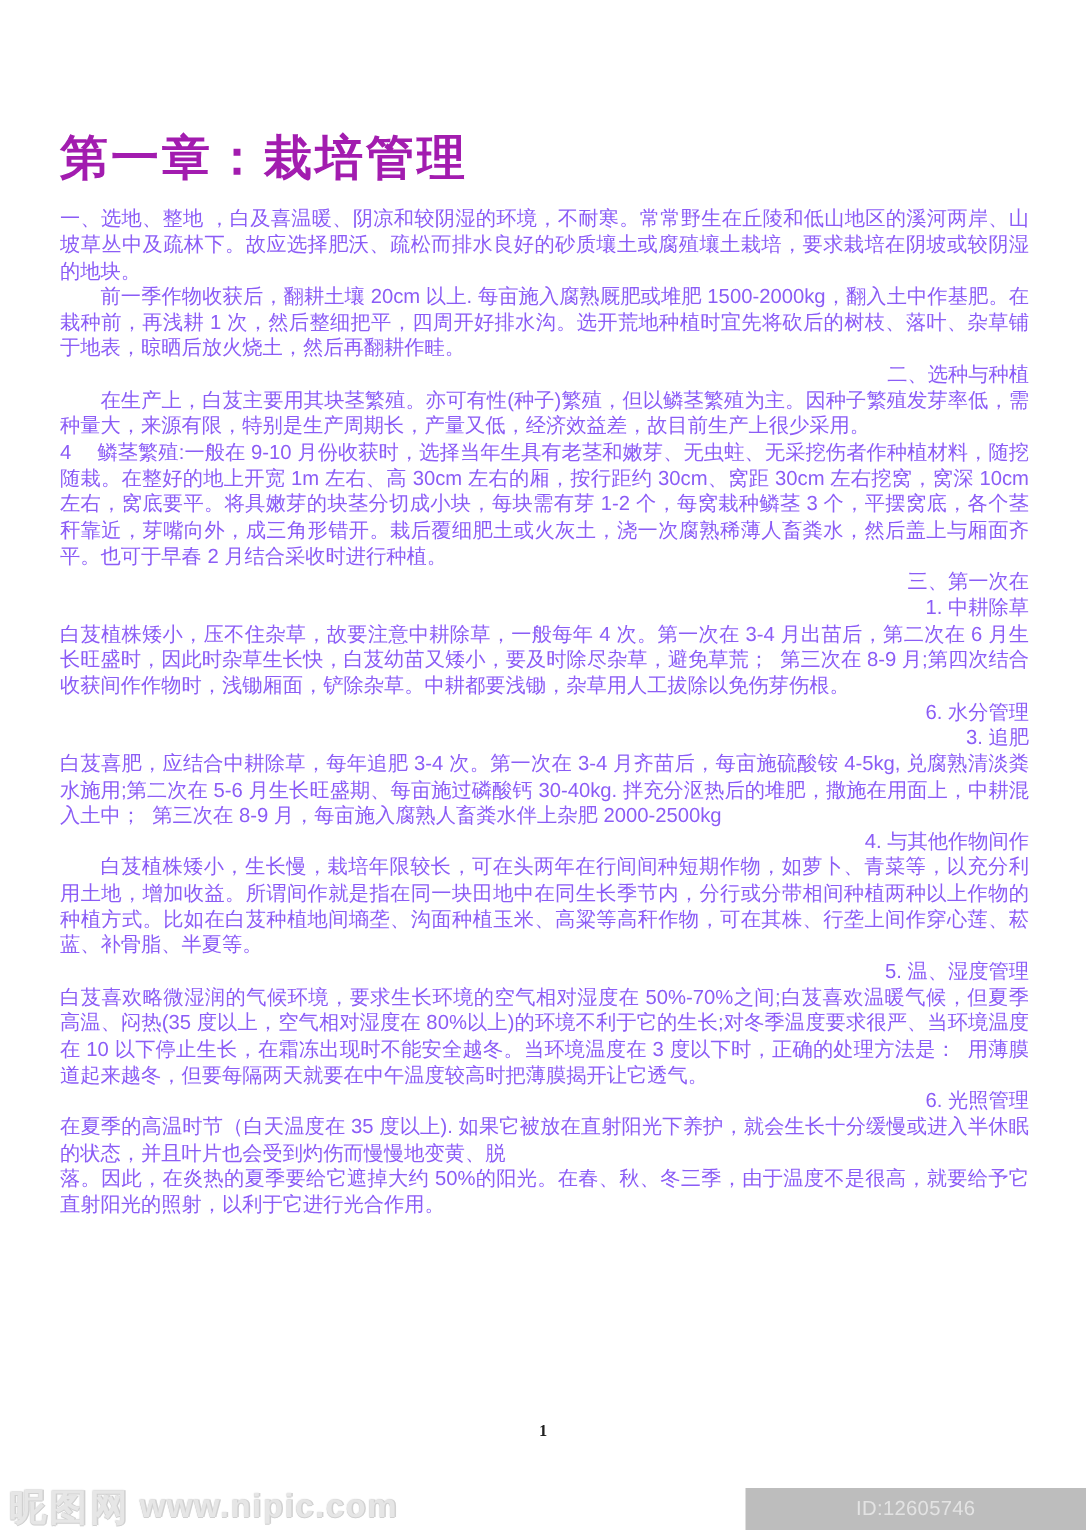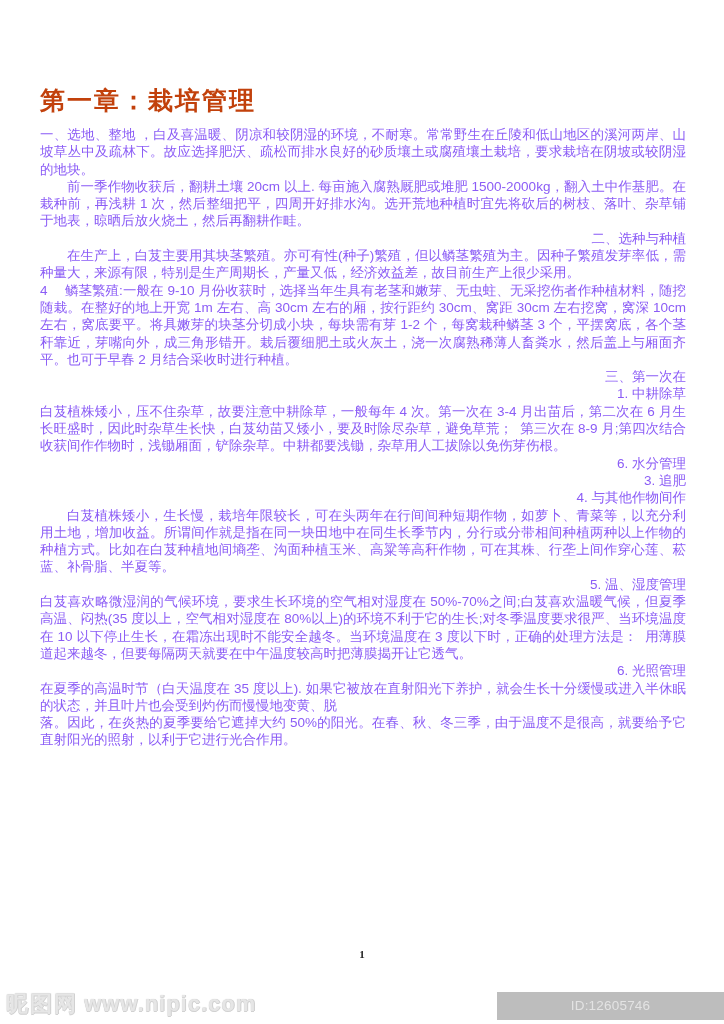--- a/index.html
+++ b/index.html
@@ -8,23 +8,23 @@
     background:#ffffff;
     font-family:"Liberation Sans","DejaVu Sans",sans-serif;
     color:#111111;
   }
   .page{position:absolute;inset:0;background:#ffffff;}
   .doc{
     position:absolute;left:40px;right:38px;top:84px;
   }
   .doc-title{
     margin:0 0 9px 0;
-    font-size:25px;font-weight:bold;letter-spacing:2px;
+    font-size:32px;font-weight:bold;letter-spacing:2px;
     font-family:Liberation Mono, monospace;
-    color:#c2410c;
+    color:#a21caf;
   }
   .blk{
     margin:0;
     font-size:13.5px;line-height:17.3px;
     text-align:justify;
     white-space:pre-wrap;
     word-break:break-all;
     color:#8b5cf6;
   }
   .blk.heading,.blk.subheading{text-align:right;}
@@ -34,21 +34,21 @@
     text-align:center;font-size:11px;font-weight:bold;color:#222;
     font-family:"Liberation Serif","DejaVu Serif",serif;
   }
   .watermark{
     position:absolute;left:6px;top:986px;height:36px;
     display:flex;align-items:center;gap:6px;
     color:#d7d7d7;font-weight:bold;
     user-select:none;
   }
   .watermark .logo{
-    font-size:22px;letter-spacing:2px;
+    font-size:25px;letter-spacing:2px;
     color:#e6e6e6;
     text-shadow:0 0 1px #c9c9c9,0 1px 0 #d2d2d2,1px 0 0 #d2d2d2;
   }
   .watermark .url{
     font-size:22px;letter-spacing:1px;
     color:#e6e6e6;
     text-shadow:0 0 1px #c9c9c9,0 1px 0 #d2d2d2,1px 0 0 #d2d2d2;
   }
   .id-stamp{
     position:absolute;right:0;top:992px;width:227px;height:28px;
@@ -68,20 +68,21 @@
         <p class="blk para">一、选地、整地 ，白及喜温暖、阴凉和较阴湿的环境，不耐寒。常常野生在丘陵和低山地区的溪河两岸、山坡草丛中及疏林下。故应选择肥沃、疏松而排水良好的砂质壤土或腐殖壤土栽培，要求栽培在阴坡或较阴湿的地块。</p>
         <p class="blk para indent">前一季作物收获后，翻耕土壤 20cm 以上. 每亩施入腐熟厩肥或堆肥 1500-2000kg，翻入土中作基肥。在栽种前，再浅耕 1 次，然后整细把平，四周开好排水沟。选开荒地种植时宜先将砍后的树枝、落叶、杂草铺于地表，晾晒后放火烧土，然后再翻耕作畦。</p>
         <p class="blk heading">二、选种与种植</p>
         <p class="blk para indent">在生产上，白芨主要用其块茎繁殖。亦可有性(种子)繁殖，但以鳞茎繁殖为主。因种子繁殖发芽率低，需种量大，来源有限，特别是生产周期长，产量又低，经济效益差，故目前生产上很少采用。</p>
         <p class="blk para">4　 鳞茎繁殖:一般在 9-10 月份收获时，选择当年生具有老茎和嫩芽、无虫蛀、无采挖伤者作种植材料，随挖随栽。在整好的地上开宽 1m 左右、高 30cm 左右的厢，按行距约 30cm、窝距 30cm 左右挖窝，窝深 10cm 左右，窝底要平。将具嫩芽的块茎分切成小块，每块需有芽 1-2 个，每窝栽种鳞茎 3 个，平摆窝底，各个茎秆靠近，芽嘴向外，成三角形错开。栽后覆细肥土或火灰土，浇一次腐熟稀薄人畜粪水，然后盖上与厢面齐平。也可于早春 2 月结合采收时进行种植。</p>
         <p class="blk heading">三、第一次在</p>
         <p class="blk subheading">1. 中耕除草</p>
         <p class="blk para">白芨植株矮小，压不住杂草，故要注意中耕除草，一般每年 4 次。第一次在 3-4 月出苗后，第二次在 6 月生长旺盛时，因此时杂草生长快，白芨幼苗又矮小，要及时除尽杂草，避免草荒；  第三次在 8-9 月;第四次结合收获间作作物时，浅锄厢面，铲除杂草。中耕都要浅锄，杂草用人工拔除以免伤芽伤根。</p>
         <p class="blk subheading">6. 水分管理</p>
         <p class="blk subheading">3. 追肥</p>
+        <p class="blk para">白芨喜肥，应结合中耕除草，每年追肥 3-4 次。第一次在 3-4 月齐苗后，每亩施硫酸铵 4-5kg, 兑腐熟清淡粪水施用;第二次在 5-6 月生长旺盛期、每亩施过磷酸钙 30-40kg. 拌充分沤热后的堆肥，撒施在用面上，中耕混入土中；  第三次在 8-9 月，每亩施入腐熟人畜粪水伴上杂肥 2000-2500kg</p>
         <p class="blk subheading">4. 与其他作物间作</p>
         <p class="blk para indent">白芨植株矮小，生长慢，栽培年限较长，可在头两年在行间间种短期作物，如萝卜、青菜等，以充分利用土地，增加收益。所谓间作就是指在同一块田地中在同生长季节内，分行或分带相间种植两种以上作物的种植方式。比如在白芨种植地间墒垄、沟面种植玉米、高粱等高秆作物，可在其株、行垄上间作穿心莲、菘蓝、补骨脂、半夏等。</p>
         <p class="blk subheading">5. 温、湿度管理</p>
         <p class="blk para">白芨喜欢略微湿润的气候环境，要求生长环境的空气相对湿度在 50%-70%之间;白芨喜欢温暖气候，但夏季高温、闷热(35 度以上，空气相对湿度在 80%以上)的环境不利于它的生长;对冬季温度要求很严、当环境温度在 10 以下停止生长，在霜冻出现时不能安全越冬。当环境温度在 3 度以下时，正确的处理方法是：  用薄膜道起来越冬，但要每隔两天就要在中午温度较高时把薄膜揭开让它透气。</p>
         <p class="blk subheading">6. 光照管理</p>
         <p class="blk para">在夏季的高温时节（白天温度在 35 度以上). 如果它被放在直射阳光下养护，就会生长十分缓慢或进入半休眠的状态，并且叶片也会受到灼伤而慢慢地变黄、脱
 落。因此，在炎热的夏季要给它遮掉大约 50%的阳光。在春、秋、冬三季，由于温度不是很高，就要给予它直射阳光的照射，以利于它进行光合作用。</p>
       </div>
   </div>
 

